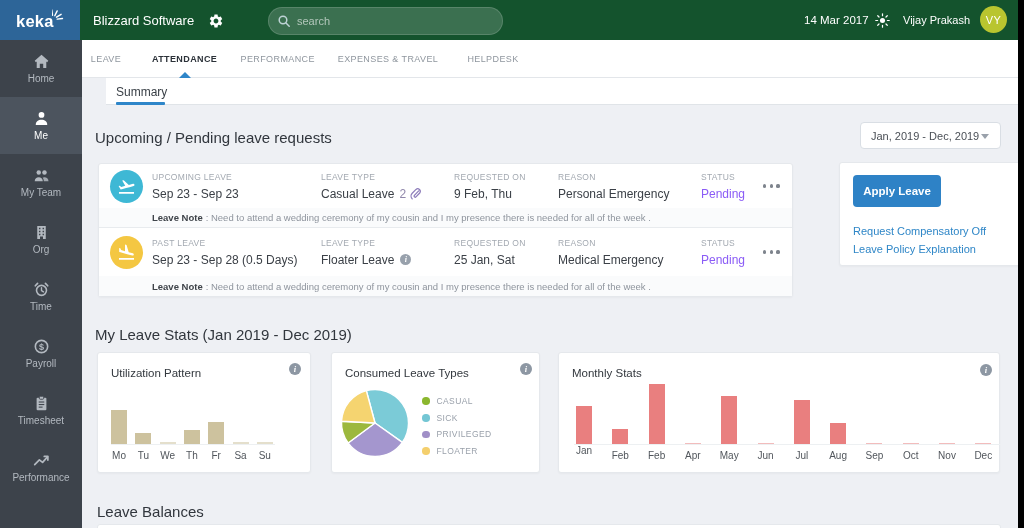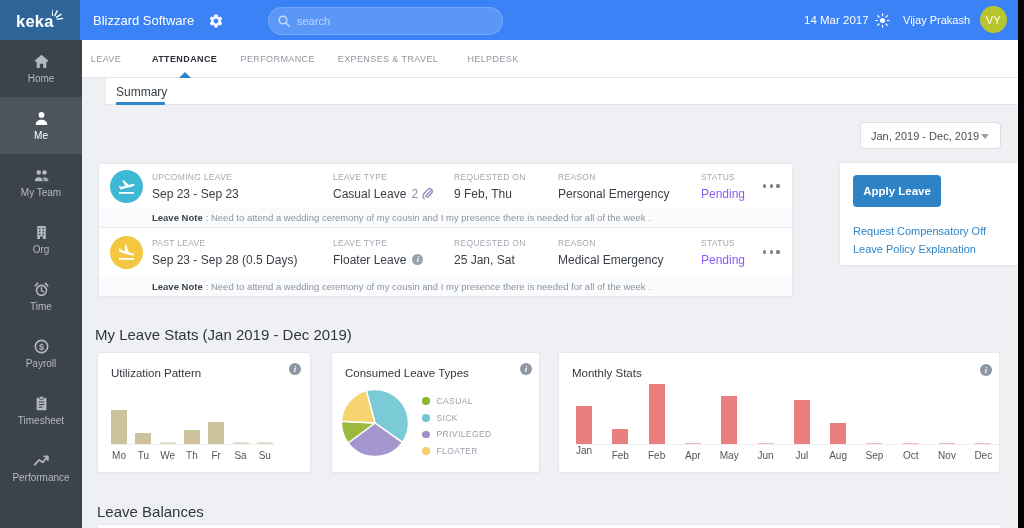--- a/index.html
+++ b/index.html
@@ -2,21 +2,21 @@
 <html><head>
 <meta charset="utf-8">
 <style>
   * { margin:0; padding:0; box-sizing:border-box; }
   html,body { width:1024px; height:528px; overflow:hidden; }
   body { font-family:"Liberation Sans", sans-serif; }
   .stage { position:relative; width:1024px; height:528px; background:#000; }
   .page { position:absolute; left:0; top:0; width:1018px; height:528px; background:#eef0f4; overflow:hidden; }
 
   
-  .header { position:absolute; left:0; top:0; width:1018px; height:40px; background:#3b82f6; }
+  .header { position:absolute; left:0; top:0; width:1018px; height:40px; background:#14532d; }
   .logo-block { position:absolute; left:0; top:0; width:80px; height:40px; background:#2d6598; }
   .logo-text { position:absolute; left:16px; top:12px; color:#fff; font-weight:bold; font-size:16.5px; letter-spacing:0.2px; }
   .logo-rays { position:absolute; left:52px; top:8px; }
   .company { position:absolute; left:93px; top:0; height:40px; display:flex; align-items:center; color:#fff; font-size:13px; }
   .gear { position:absolute; left:208px; top:13px; width:16px; height:16px; color:#fff; }
   .searchbar { position:absolute; left:268px; top:7px; width:235px; height:28px; border-radius:14px; background:rgba(255,255,255,0.17); border:1px solid rgba(255,255,255,0.15); display:flex; align-items:center; padding-left:9px; }
   .search-ic { width:12px; height:12px; opacity:0.8; color:#dfecf7; flex:none; }
   .search-ph { margin-left:7px; font-size:11px; color:rgba(255,255,255,0.6); }
   .hdr-date { position:absolute; left:804px; top:0; height:40px; display:flex; align-items:center; color:#fff; font-size:11.5px; }
   .sun { position:absolute; left:875px; top:13px; width:15px; height:15px; color:#fff; }
@@ -58,21 +58,21 @@
   .req-note { position:relative; width:100%; background:#fafbfc; display:flex; align-items:center; padding-left:53px; font-size:9.5px; color:#8e949d; }
   .req-note1 { height:19px; }
   .req-note2 { height:20px; }
   .req-note b { color:#3f444a; font-weight:bold; margin-right:3px; font-size:9.5px; }
   .req-ic { position:absolute; left:10.5px; width:33px; height:33px; border-radius:50%; display:flex; align-items:center; justify-content:center; }
   .req-ic.blue { background:#3eb8d5; }
   .req-ic.yellow { background:#f4c742; }
   .col { position:absolute; display:flex; flex-direction:column; }
   .col .lab { font-size:8.5px; letter-spacing:0.3px; color:#a3a9b1; margin-bottom:5px; }
   .col .val { font-size:12px; color:#3b4047; white-space:nowrap; display:flex; align-items:center; }
-  .c1 { left:53px; } .c2 { left:234px; } .c3 { left:355px; } .c4 { left:459px; } .c5 { left:602px; }
+  .c1 { left:53px; } .c2 { left:222px; } .c3 { left:355px; } .c4 { left:459px; } .c5 { left:602px; }
   .att-count { color:#9087ab; margin-left:5px; }
   .clip { width:11px; height:12px; margin-left:4px; color:#8d7cba; }
   .info-dot { width:11px; height:11px; border-radius:50%; background:#98a1ac; color:#fff; font-size:8px; display:flex; align-items:center; justify-content:center; margin-left:6px; font-weight:bold; font-family:"Liberation Serif", serif; font-style:italic; }
   .col .val.status-pending { color:#8b5cf6; }
   .dots { position:absolute; left:664px; display:flex; gap:3.5px; }
   .dots i { width:3.2px; height:3.2px; border-radius:50%; background:#7e848d; }
 
   
   .apply-card { left:839px; top:162px; width:194px; height:104px; }
   .apply-btn { position:absolute; left:13px; top:12px; width:88px; height:32px; background:#2e82c6; border:none; border-radius:4px; color:#fff; font-size:11.5px; font-weight:bold; font-family:"Liberation Sans", sans-serif; }
@@ -229,20 +229,21 @@
         <span class="tab-caret" style="left: 96.6px;"></span>
         <span class="tab" style="left: 195.7px;">PERFORMANCE</span>
         <span class="tab" style="left: 306px;">EXPENSES &amp; TRAVEL</span>
         <span class="tab" style="left: 411px;">HELPDESK</span>
       </div>
     <div class="subbar">
       <div class="subtab">Summary</div>
       <div class="subtab-line"></div>
     </div>
 
+    <div class="h-sec" style="left:95px; top:129px;">Upcoming / Pending leave requests</div>
     <div class="range">
       <span>Jan, 2019 - Dec, 2019</span>
       <span class="caret"></span>
     </div>
 
     <div class="card req-card">
 
       <div class="req-row req-row1">
         <div class="req-ic blue">
           <svg width="19" height="19" viewBox="0 0 24 24">

